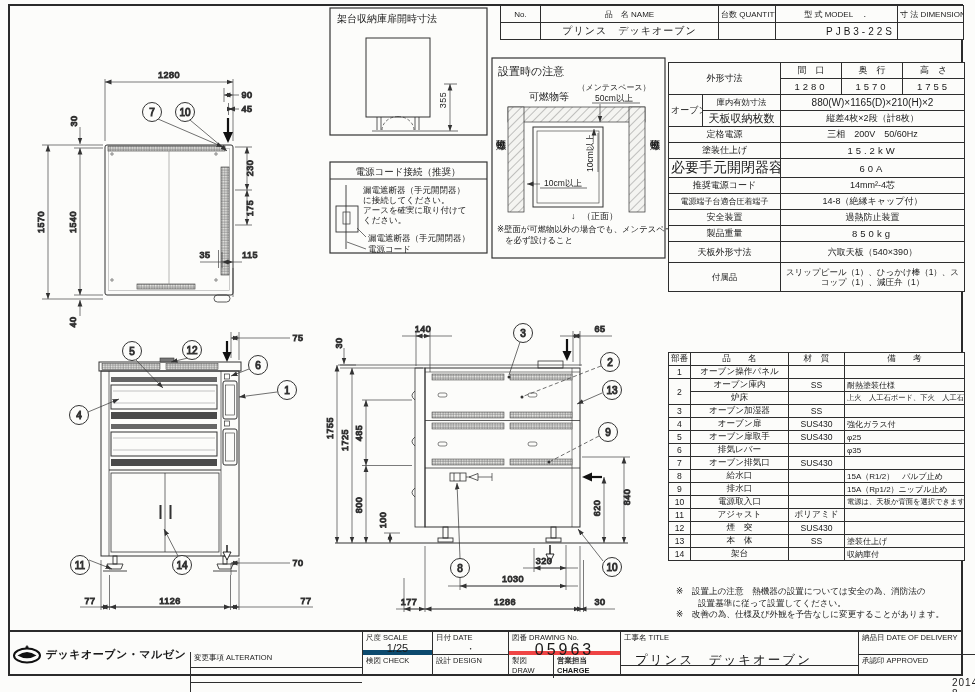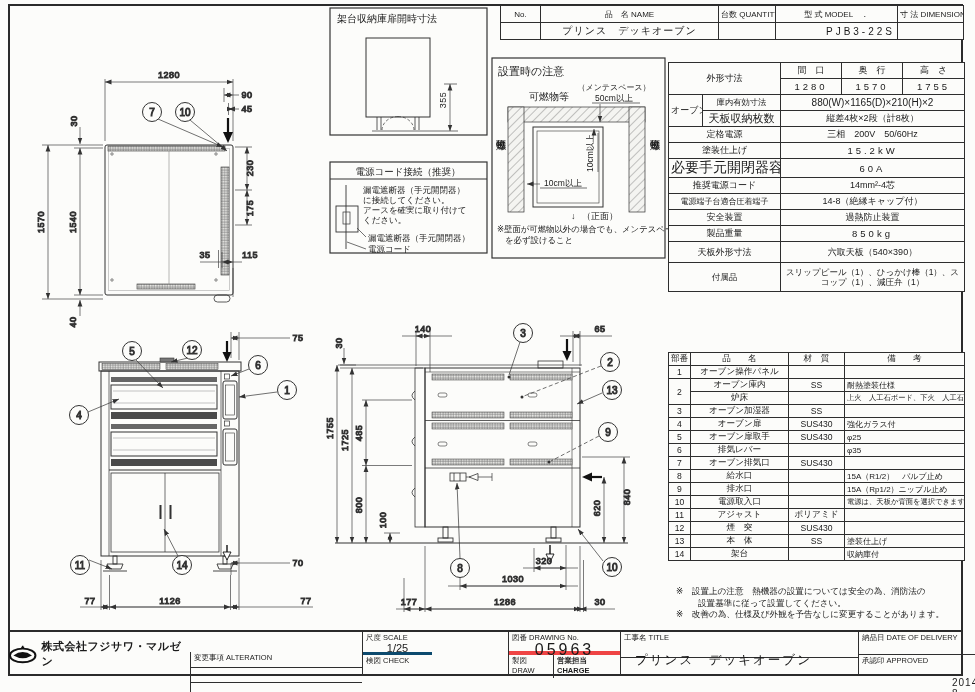--- a/index.html
+++ b/index.html
@@ -659,52 +659,61 @@
     <div>※　改善の為、仕様及び外観を予告なしに変更することがあります。</div>
   </div>
 
   <div class="tblock">
     <div class="logo-wrap">
       <svg width="30" height="20" viewBox="0 0 30 20">
         <ellipse cx="15" cy="11.5" rx="13" ry="7" fill="none" stroke="#111" stroke-width="2"></ellipse>
         <path d="M5.5 11.5 q9.5,-7 19,0 q-9.5,5.5 -19,0 Z" fill="#111"></path>
         <path d="M13.5 3.2 h3 M15 1.6 v3.4" stroke="#111" stroke-width="1.4" fill="none"></path>
       </svg>
-      <span class="company">株式会社フジサワ・マルゼン</span>
+      <span class="company">デッキオーブン・マルゼン</span>
     </div>
     <div class="cell" style="left:182px;width:172px;margin-top:20px;">
       <div class="lab">変更事項  ALTERATION</div>
       <div class="alt-row" style="top:15px;"></div>
       <div class="alt-row" style="top:30px;"></div>
     </div>
     <div class="cell" style="left:354px;width:70px;">
-      <div class="half" style="top:0;height:23px;border-bottom:3px solid #0c4a6e;">
+      <div class="half" style="top:0;height:23px;border-bottom:5px solid #0c4a6e;">
         <div class="lab">尺度  SCALE</div>
         <div style="font-size:11px;text-align:center;margin-top:-2px;">1/25</div>
       </div>
       <div class="half" style="top:23px;height:23px;">
         <div class="lab">検図  CHECK</div>
+      </div>
+    </div>
+    <div class="cell" style="left:424px;width:76px;">
+      <div class="half" style="top:0;height:23px;border-bottom:1px solid #2e2e2e;">
+        <div class="lab">日付  DATE</div>
+        <div style="font-size:9px;text-align:center;margin-top:-1px;">・</div>
+      </div>
+      <div class="half" style="top:23px;height:23px;">
+        <div class="lab">設計  DESIGN</div>
       </div>
     </div>
     <div class="cell" style="left:500px;width:112px;">
       <div class="half" style="top:0;height:23px;border-bottom:4px solid #ef4444;">
         <div class="lab">図番  DRAWING No.</div>
         <div style="font-size:16px;letter-spacing:3px;text-align:center;margin-top:-3px;">05963</div>
       </div>
       <div class="half" style="top:23px;height:23px;">
         <div style="position:absolute;left:0;top:0;width:44px;height:23px;box-sizing:border-box;">
           <div class="lab">製図  DRAW</div>
         </div>
         <div style="position:absolute;left:44px;top:0;width:68px;height:23px;border-left:1px solid #2e2e2e;box-sizing:border-box;font-weight:bold;">
           <div class="lab">営業担当 CHARGE</div>
         </div>
       </div>
     </div>
     <div class="cell" style="left:612px;width:238px;">
-      <div class="half" style="top:0;height:26px;border-bottom:1px solid #2e2e2e;">
+      <div class="half" style="top:0;height:34px;border-bottom:1px solid #2e2e2e;">
         <div class="lab">工事名  TITLE</div>
       </div>
       <div class="half" style="top:23px;height:23px;">
         <div style="font-size:12.5px;padding-left:14px;margin-top:-3px;letter-spacing:2px;">プリンス　デッキオーブン</div>
       </div>
     </div>
     <div class="cell" style="left:850px;width:125px;border-right:none;">
       <div class="half" style="top:0;height:23px;border-bottom:1px solid #2e2e2e;">
         <div class="lab">納品日  DATE OF DELIVERY</div>
       </div>

